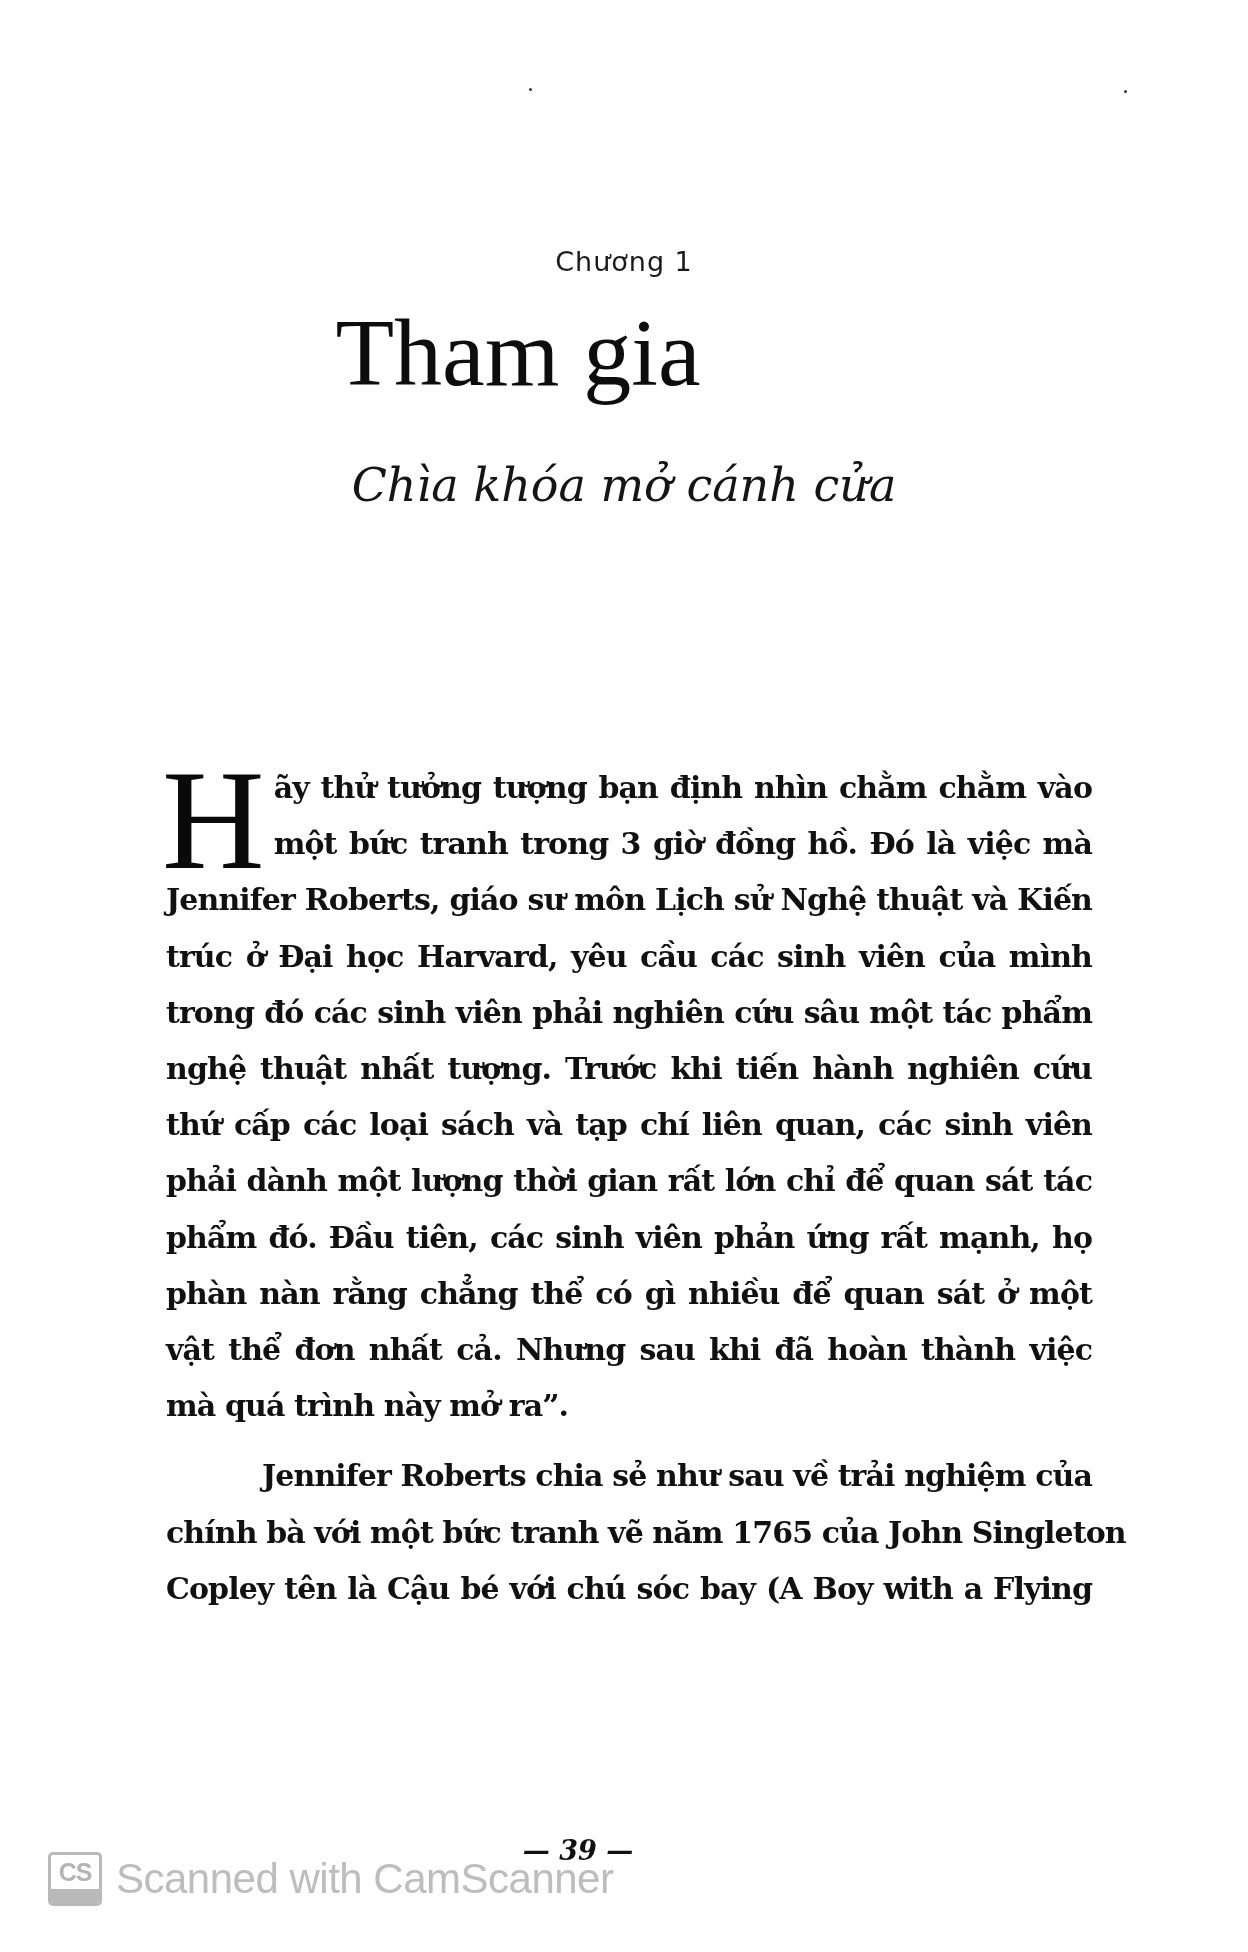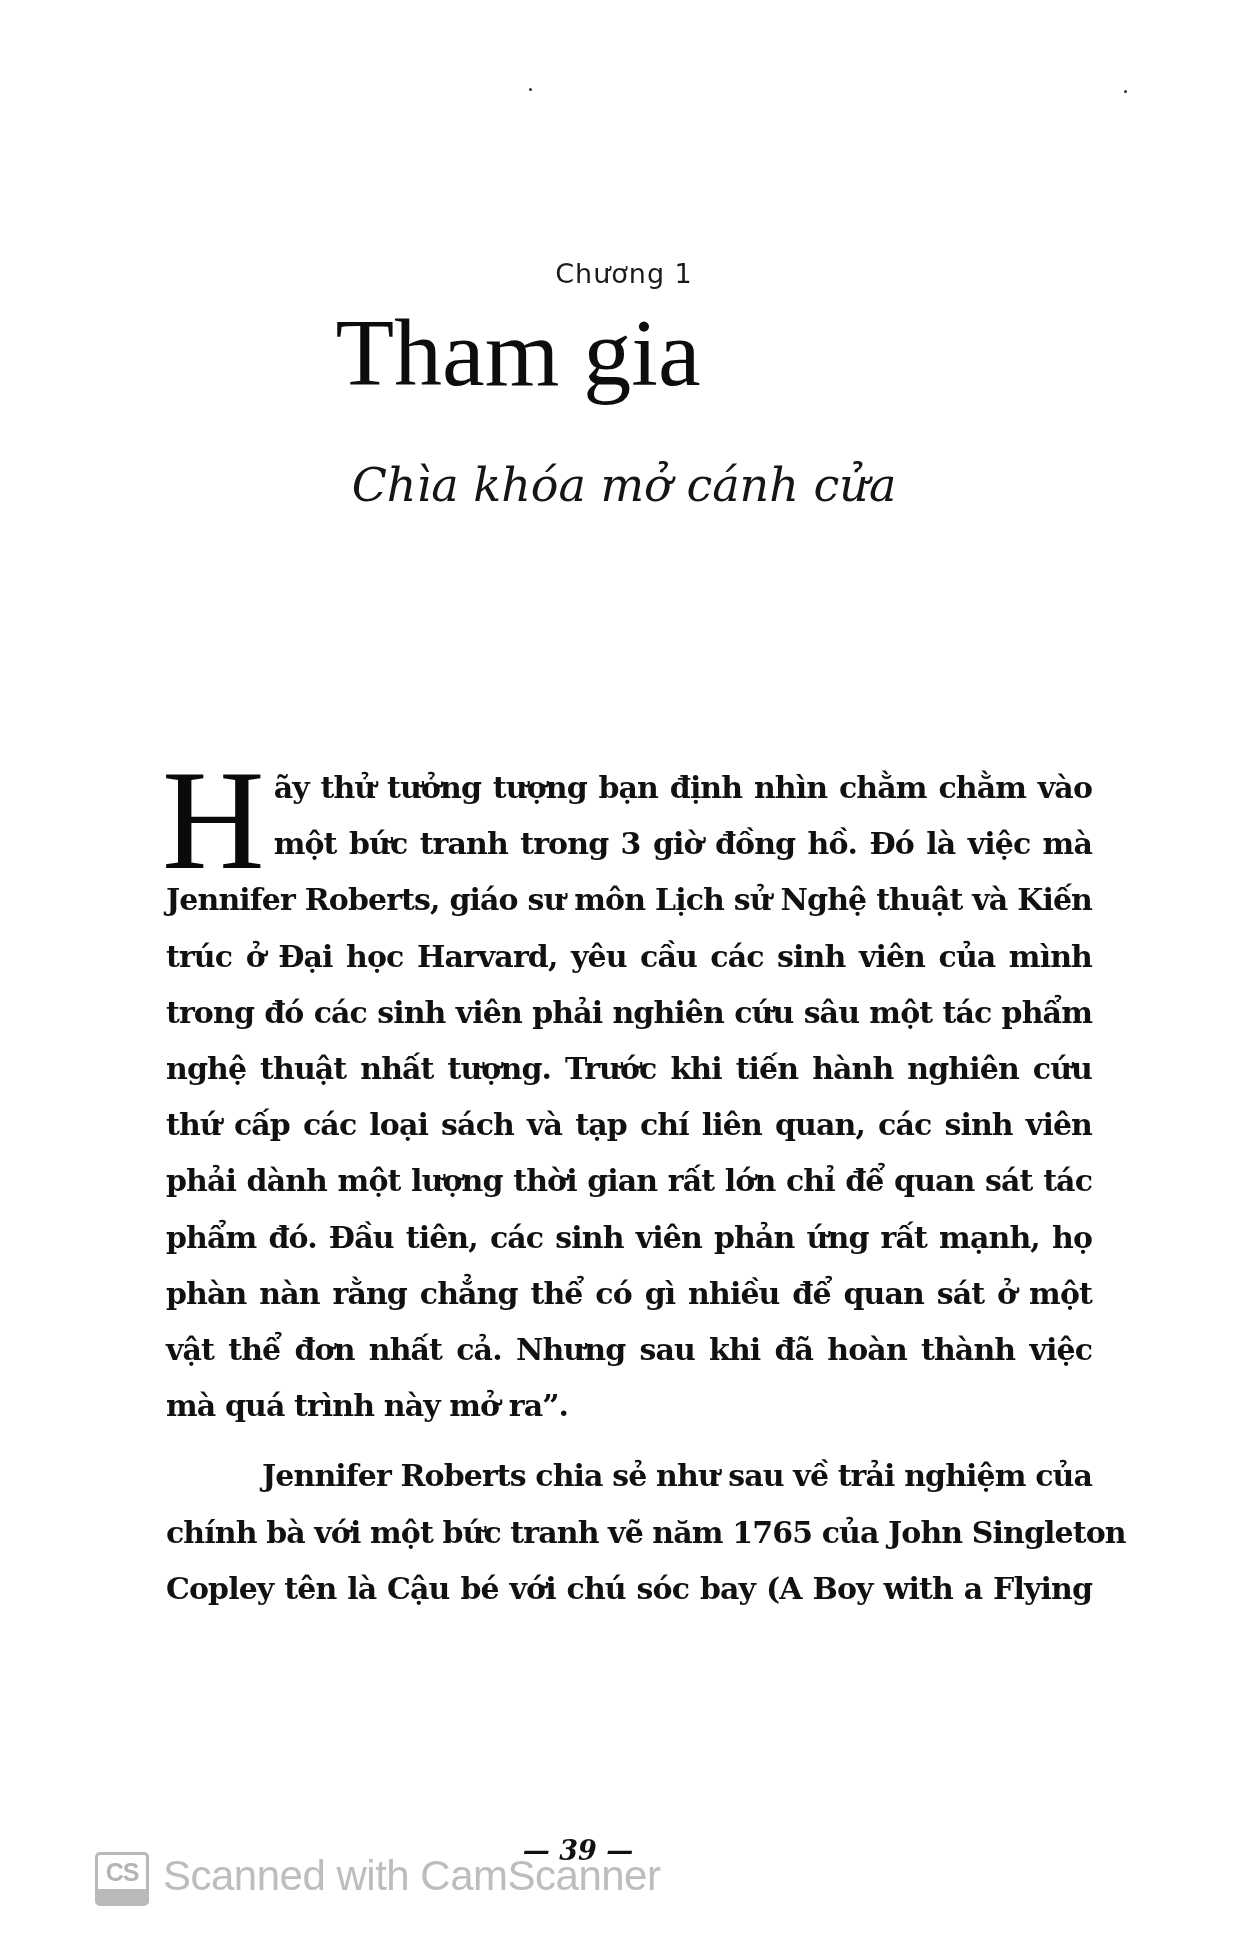--- a/index.html
+++ b/index.html
@@ -1,19 +1,19 @@
 <!DOCTYPE html>
 <html><head>
 <meta charset="utf-8">
 <style>
   html, body { margin: 0; padding: 0; background: #ffffff; }
   body { width: 1248px; height: 1952px; position: relative; overflow: hidden; color: #111; }
   .speck { position: absolute; width: 3px; height: 3px; background: #333; border-radius: 50%; }
   .chapter-label {
-    position: absolute; top: 258px; left: 0; width: 1248px; text-align: center;
+    position: absolute; top: 246px; left: 0; width: 1248px; text-align: center;
     font-family: "DejaVu Sans", sans-serif; font-size: 27px; letter-spacing: 1px; color: #1a1a1a;
   }
   .chapter-title {
     position: absolute; top: 300px; left: 0; width: 1036px; text-align: center;
     font-family: "Liberation Serif", serif; font-size: 96px; color: #0d0d0d; line-height: 1.1;
   }
   .chapter-subtitle {
     position: absolute; top: 458px; left: 0; width: 1248px; text-align: center;
     font-family: "DejaVu Serif", serif; font-style: italic; font-size: 46px; color: #151515;
   }
@@ -28,21 +28,21 @@
   .line.last { text-align-last: left; }
   .dropcap {
     float: left; font-family: "Liberation Serif", serif; font-weight: normal;
     font-size: 142px; line-height: 104px; height: 104px; margin: 8px 10px 0 -4px; color: #0a0a0a;
   }
   .page-number {
     position: absolute; top: 1835px; left: 0; width: 1156px; text-align: center;
     font-family: "DejaVu Serif", serif; font-style: italic; font-weight: bold; font-size: 27px; color: #111;
   }
   .watermark {
-    position: absolute; top: 1852px; left: 48px; display: flex; align-items: flex-start; margin-left: 47px;
+    position: absolute; top: 1852px; left: 48px; display: flex; align-items: center;
   }
   .cs-logo {
     width: 54px; height: 54px; border: 3px solid #b9b9b9; border-radius: 5px; box-sizing: border-box;
     position: relative; display: flex; align-items: flex-start; justify-content: center; overflow: hidden;
     background: #fff;
   }
   .cs-logo .cs-text {
     font-family: "Liberation Sans", sans-serif; font-weight: bold; font-size: 25px; color: #b4b4b4;
     margin-top: 3px; letter-spacing: -1px;
   }

